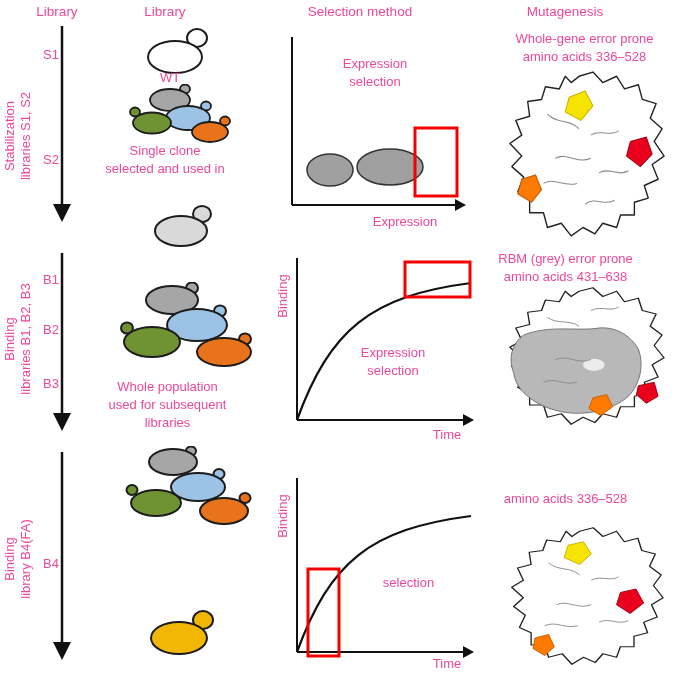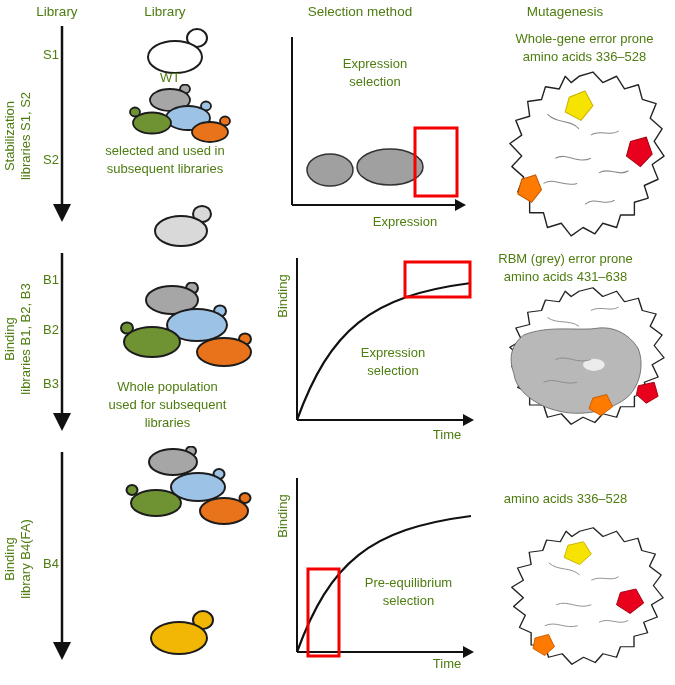--- a/index.html
+++ b/index.html
@@ -1,19 +1,19 @@
 <!DOCTYPE html>
 <html><head>
 <meta charset="utf-8">
 <style>
   * { margin:0; padding:0; box-sizing:border-box; }
   body { background:#ffffff; }
   #fig {
     position:relative; width:675px; height:685px; background:#fff;
-    font-family:"Liberation Sans", sans-serif; color:#4d7c0f; overflow:hidden;
+    font-family:"Liberation Sans", sans-serif; color:#ec4899; overflow:hidden;
   }
   .abs { position:absolute; }
   .ctr { text-align:center; }
   .hdr { font-size:13.5px; line-height:16px; }
   .lbl { font-size:13px; line-height:16px; }
   .cap { font-size:13px; line-height:18px; }
   .vlabel { transform:rotate(-90deg); }
   svg { display:block; }
   .cell    { stroke:#1c1c1c; stroke-width:2; }
   .cell-sm { stroke-width:1.8; }
@@ -91,22 +91,22 @@
       <ellipse cx="15" cy="28" rx="5" ry="4.5"></ellipse>
         <ellipse cx="32" cy="39" rx="19" ry="10.5"></ellipse>
     </g>
     <g class="cell cell-sm" fill="#e8731a">
       <ellipse cx="105" cy="37" rx="5" ry="4.5"></ellipse>
         <ellipse cx="90" cy="48" rx="18" ry="10"></ellipse>
     </g>
   </svg>
 
   <div class="abs cap ctr" style="left:102px;top:142px;width:126px">
+    <div>Single clone</div>
     <div>selected and used in</div>
-    <div>subsequent libraries</div>
   </div>
 
   <svg class="abs" style="left:150px;top:203px" width="70" height="46" viewBox="0 0 70 46">
     <g class="cell" fill="#d9d9d9">
       <ellipse cx="52" cy="11" rx="9" ry="8"></ellipse>
         <ellipse cx="31" cy="28" rx="26" ry="15"></ellipse>
     </g>
   </svg>
 
   <svg class="abs" style="left:112px;top:282px" width="150" height="95" viewBox="0 0 150 95">
@@ -190,21 +190,20 @@
 
   <svg class="abs" style="left:285px;top:472px" width="190" height="192" viewBox="0 0 190 192">
     <line class="axis" x1="12" y1="6" x2="12" y2="180"></line>
     <line class="axis" x1="12" y1="180" x2="178" y2="180"></line>
     <polygon points="178,174 178,186 189,180" fill="#111"></polygon>
     <path class="curve" d="M12,180 C45,90 85,57 186,44"></path>
     <rect class="selbox" x="23" y="97" width="31" height="87" stroke="#f40000"></rect>
   </svg>
   <div class="abs vlabel cap ctr" style="left:253px;top:507px;width:60px">Binding</div>
   <div class="abs cap ctr" style="left:346px;top:574px;width:125px">
-    <div>Pre-equilibrium</div>
     <div>selection</div>
   </div>
   <div class="abs cap ctr" style="left:417px;top:655px;width:60px">Time</div>
 
   <div class="abs cap ctr" style="left:492px;top:30px;width:185px">
     <div>Whole-gene error prone</div>
     <div>amino acids 336–528</div>
   </div>
   <svg class="abs" style="left:500px;top:70px" width="168" height="168" viewBox="0 0 170 160" preserveAspectRatio="none">
     <path class="blob" d="M80,6 L94,2 L104,12 L118,6 L126,18 L140,14 L144,28 L158,32 L152,46 L164,56 L156,68 L166,82 L154,90 L160,104 L146,110 L150,122 L136,126 L136,138 L122,138 L118,150 L104,146 L96,156 L84,150 L72,158 L62,146 L48,150 L44,136 L30,136 L30,122 L18,116 L24,102 L12,92 L22,82 L10,70 L22,62 L16,48 L30,44 L28,30 L42,28 L46,16 L60,18 L66,6 L72,12 Z"></path>

